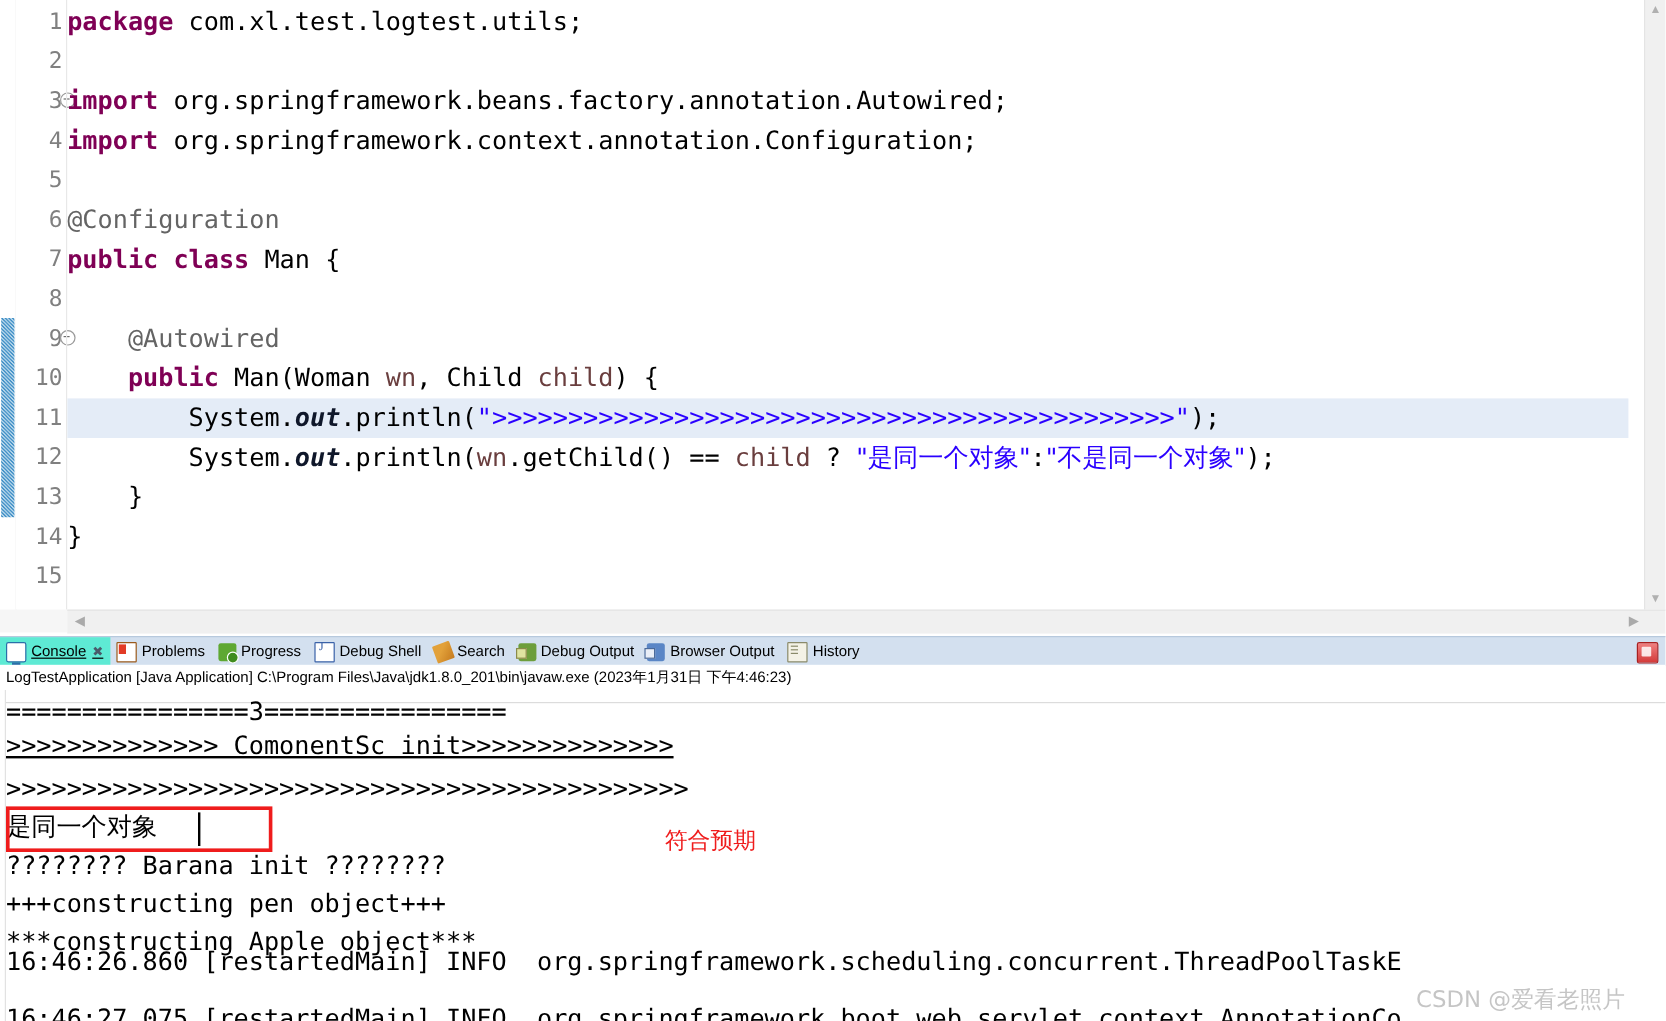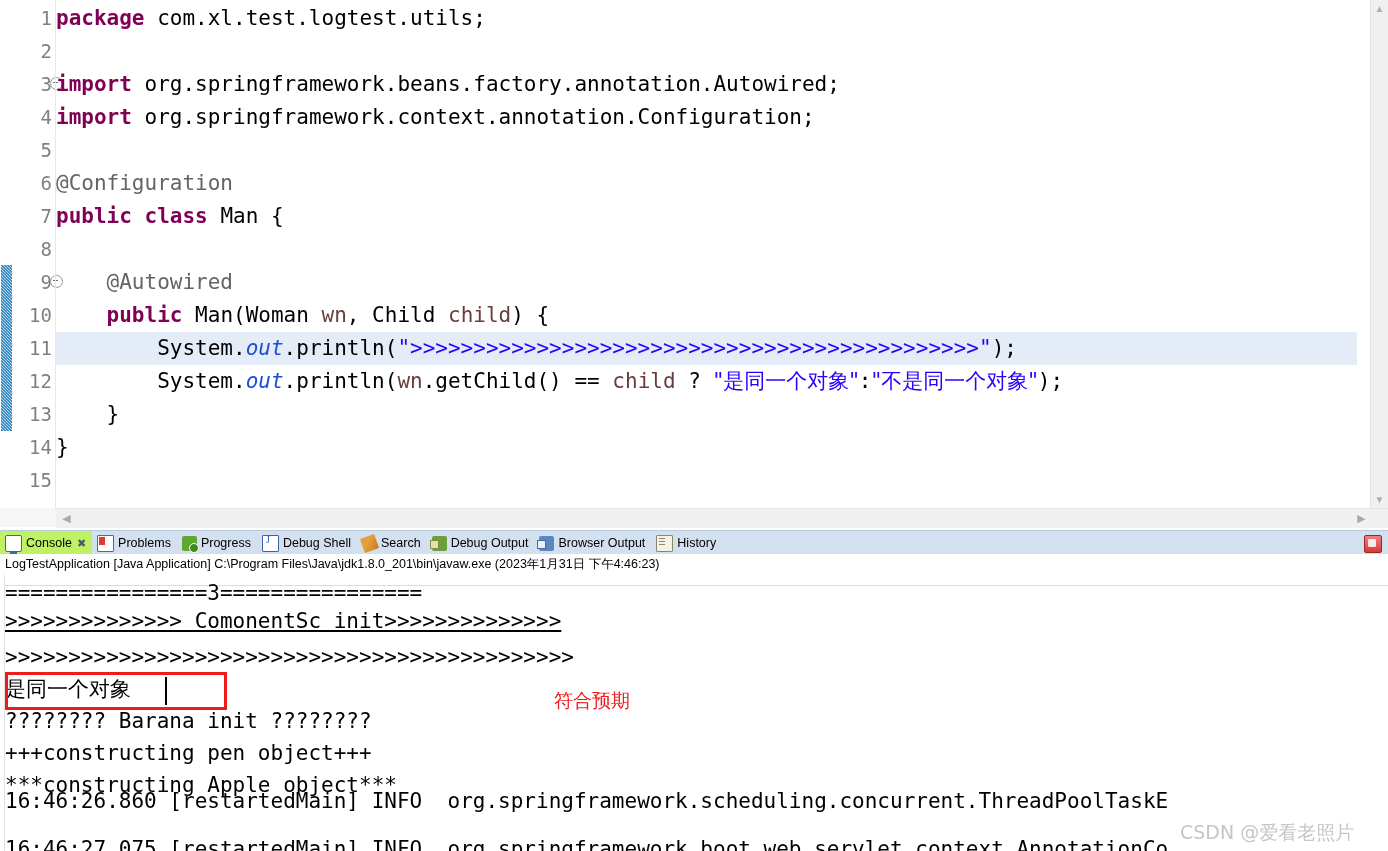--- a/index.html
+++ b/index.html
@@ -62,21 +62,21 @@
     font-family: "DejaVu Sans Mono", monospace;
     font-size: 21px; line-height: 33px;
     white-space: pre;
     color: #000000;
   }
   .code-line.hl { background: #e4ecf7; }
   .kw      { color: #7f0055; font-weight: bold; }
   .ann     { color: #646464; }
   .str     { color: #2a00ff; }
   .param   { color: #6a3e3e; }
-  .fieldst { color: #1d4ed8; font-weight: normal; font-style: italic; }
+  .fieldst { color: #0f172a; font-weight: bold; font-style: italic; }
   .plain   { color: #000000; }
 
   
   #v-scroll {
     position: absolute; right: 0; top: 0; width: 17px; height: 508px;
     background: #f0f0f0; border-left: 1px solid #e4e4e4;
   }
   .sb-arrow { position: absolute; width: 17px; height: 17px; color: #b0b0b0;
     font-size: 10px; text-align: center; line-height: 17px; }
   #h-scroll {
@@ -97,21 +97,21 @@
     position: absolute; left: 0; top: 530px; width: 1388px; height: 24px;
     background: #d3e0ef;
     border-top: 1px solid #b7c9dd;
     display: flex; align-items: center;
   }
   .vtab {
     display: flex; align-items: center; height: 24px;
     padding: 0 6px 0 5px; font-size: 12.5px; color: #000000;
     white-space: nowrap;
   }
-  .vtab.active { background: #bef264; }
+  .vtab.active { background: #5eead4; text-decoration: underline; }
   .vtab-label { margin-left: 4px; }
   .vtab-close { margin-left: 5px; color: #4a5a6a; font-size: 11px; }
   .tabicon { width: 15px; height: 15px; position: relative; flex: 0 0 15px; }
 
   
   .ic-console { background:#ffffff; border:1.5px solid #2a6fa8; border-radius:2px; }
   .ic-console::after { content:""; position:absolute; left:4px; bottom:-4px; width:7px; height:3px; background:#2a6fa8; }
   .ic-problems { background:#ffffff; border:1.5px solid #9a5a1c; border-radius:1px; }
   .ic-problems::before { content:""; position:absolute; left:1px; top:1px; width:6px; height:8px; background:#e23b26; }
   .ic-progress { background:#5ea832; border-radius:2px; }

